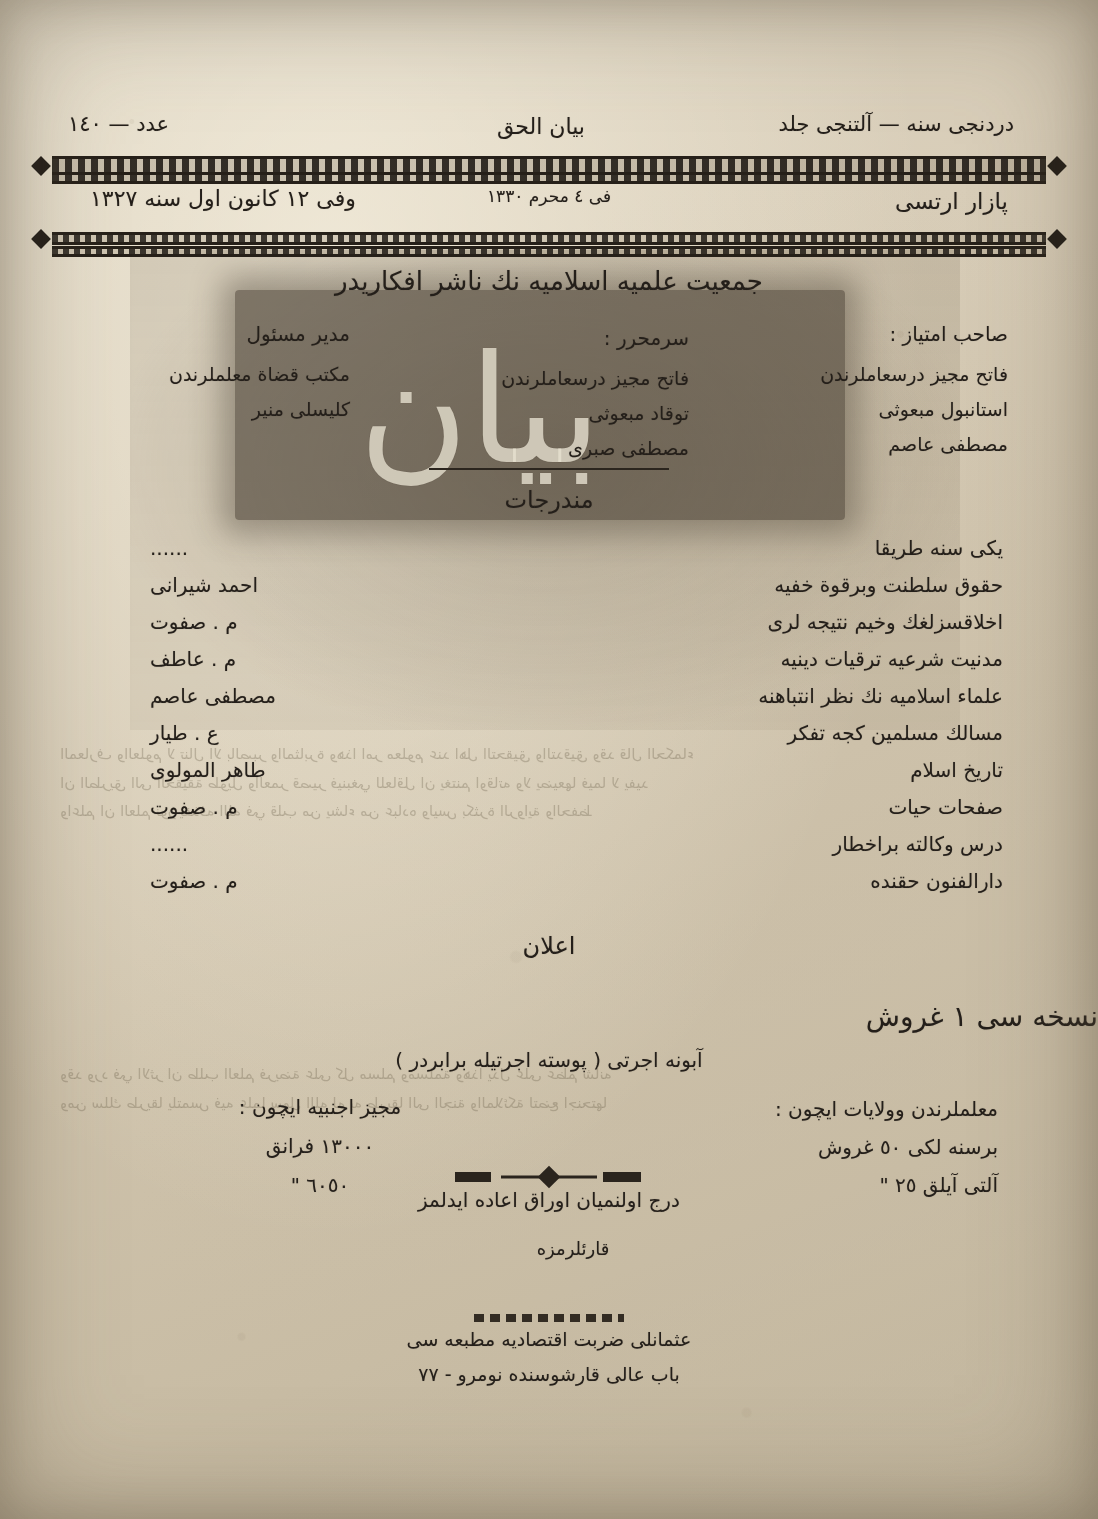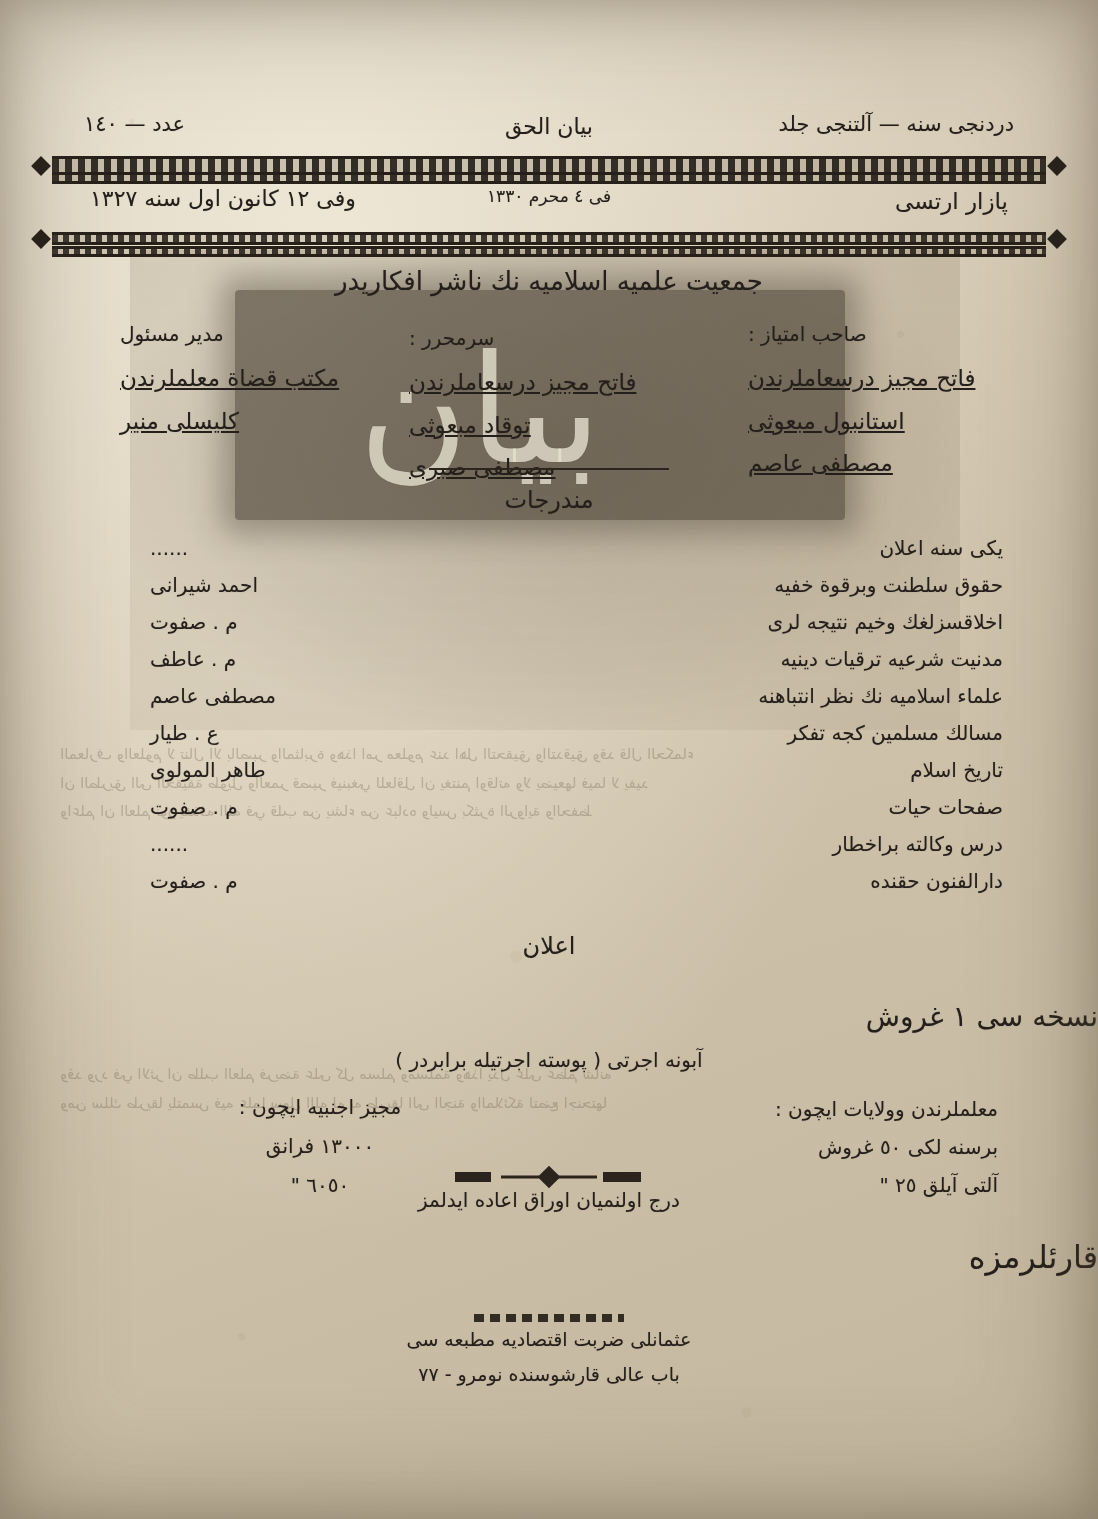--- a/index.html
+++ b/index.html
@@ -60,21 +60,21 @@
   .abs { position: absolute; }
   .ar {
     font-family: "DejaVu Sans", sans-serif;
     direction: rtl;
     unicode-bidi: isolate;
     color: #241f1a;
     text-shadow: 0 0 1px rgba(40,32,22,0.25);
   }
 
   
-  .top-row { top: 112px; left: 70px; right: 70px; height: 34px; }
+  .top-row { top: 112px; left: 54px; right: 70px; height: 34px; }
   .top-left  { position:absolute; left: 14px;  top: 0; font-size: 21px; }
   .top-mid   { position:absolute; left: 50%; transform: translateX(-50%); top: 2px; font-size: 22px; }
   .top-right { position:absolute; right: 14px; top: 0; font-size: 21px; }
 
   .rule {
     position: absolute;
     left: 52px; right: 52px;
     height: 13px;
     background:
       repeating-linear-gradient(90deg, rgba(35,30,24,0.92) 0 7px, rgba(140,128,108,0.35) 7px 13px);
@@ -123,23 +123,23 @@
     display: flex; align-items: center; justify-content: center;
     color: rgba(230,224,208,0.82);
     font-size: 150px;
     letter-spacing: 10px;
     font-family: "DejaVu Sans", sans-serif;
   }
 
   .subtitle { top: 266px; left: 0; right: 0; text-align: center; font-size: 26px; }
 
   
-  .col { position: absolute; text-align: left; line-height: 1.85; }
+  .col { position: absolute; text-align: right; line-height: 1.85; }
   .col .hd { font-size: 20px; margin-bottom: 4px; }
-  .col .ln { font-size: 23px; text-decoration: underline; }
+  .col .ln { font-size: 19px; }
 
   .col-right { top: 316px; right: 90px; width: 260px; }
   .col-mid   { top: 320px; left: 50%; transform: translateX(-50%); width: 280px; }
   .col-left  { top: 316px; left: 120px; width: 230px; }
 
   .mid-rule {
     position: absolute;
     top: 468px; left: 50%; transform: translateX(-50%);
     width: 240px; height: 2px; background: #2b251e;
   }
@@ -180,21 +180,21 @@
     background: #2a241d;
   }
   .orn:after {
     content: "";
     position: absolute; left: 50%; top: 50%;
     width: 96px; height: 3px; transform: translate(-50%,-50%);
     background: #2a241d;
   }
 
   .returned { top: 1188px; left: 0; right: 0; text-align: center; font-size: 20px; }
-  .readers-title { top: 1238px; left: 0; right: 0; text-align: right; font-size: 32px; padding-left: 48px; }
+  .readers-title { top: 1238px; left: 0; right: 0; text-align: center; font-size: 18px; padding-left: 48px; }
   .readers-note { top: 1282px; left: 40px; right: 40px; text-align: center; font-size: 19px; line-height: 1.6; }
 
   .orn2 {
     position: absolute; top: 1314px; left: 50%; transform: translateX(-50%);
     width: 150px; height: 8px;
     background: repeating-linear-gradient(90deg, #332c23 0 10px, transparent 10px 16px);
   }
 
   .imprint { top: 1322px; left: 0; right: 0; text-align: center; font-size: 19px; line-height: 1.85; }
 </style>
@@ -260,21 +260,21 @@
       <div class="ln">مكتب قضاة معلملرندن</div>
       <div class="ln">كليسلى منير</div>
     </div>
 
     <div class="mid-rule"></div>
 
     <div class="abs contents-title ar">مندرجات</div>
 
     <div class="toc ar">
       <div class="toc-row">
-        <span class="t">يكى سنه اعلان</span>
+        <span class="t">يكى سنه طريقا</span>
         <span class="a">......</span>
       </div>
       <div class="toc-row">
         <span class="t">حقوق سلطنت وبرقوة خفيه</span>
         <span class="a">احمد شيرانى</span>
       </div>
       <div class="toc-row">
         <span class="t">اخلاقسزلغك وخيم نتيجه لرى</span>
         <span class="a">م . صفوت</span>
       </div>

